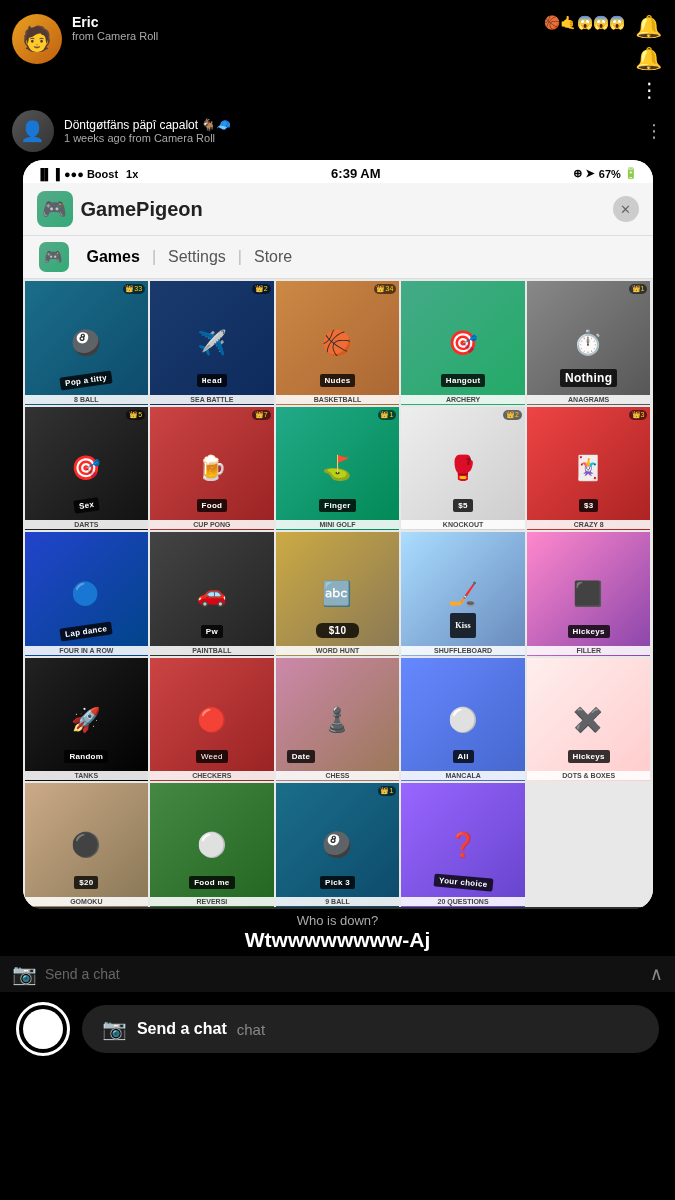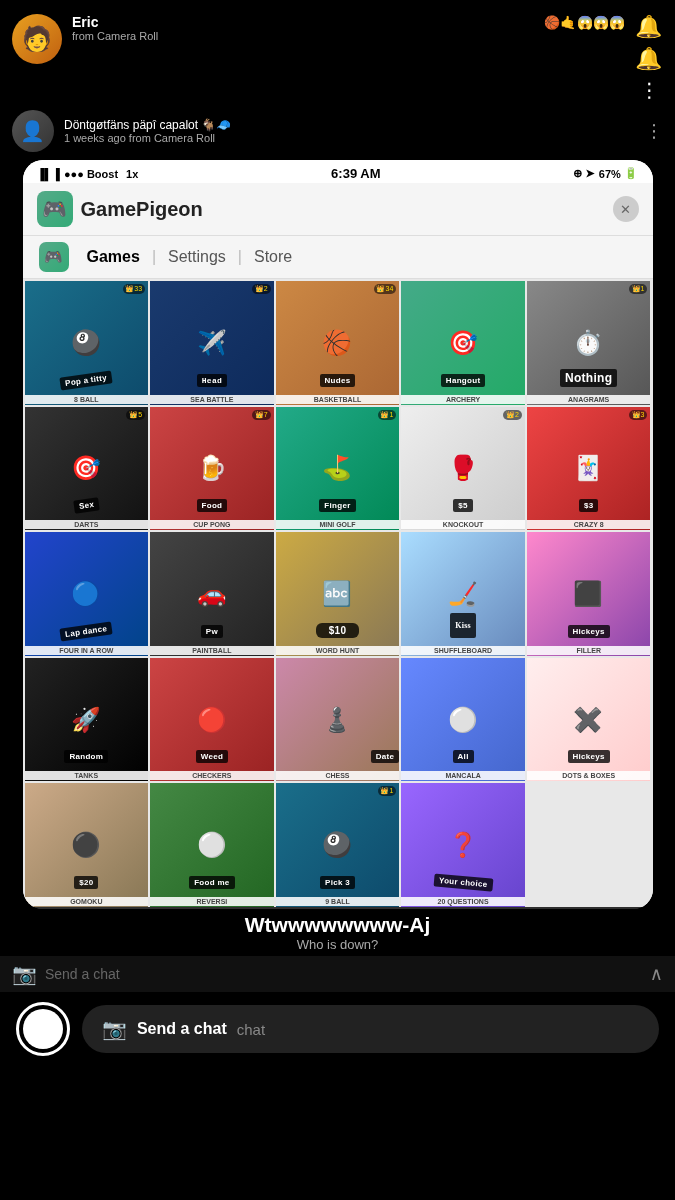--- a/index.html
+++ b/index.html
@@ -194,27 +194,27 @@
       <div style="position: relative; aspect-ratio: 1 / 1; overflow: hidden; cursor: pointer;">
         <div style="width: 100%; height: 100%; display: flex; align-items: center; justify-content: center; font-size: 24px; background: linear-gradient(135deg, rgb(34, 34, 34), rgb(0, 0, 0));">🚀</div>
         <div style="position: absolute; bottom: 18px; left: 0px; right: 0px; display: flex; justify-content: center;">
           <div style="background: rgba(0, 0, 0, 0.78); color: rgb(255, 255, 255); font-size: 8px; font-weight: 700; padding: 2px 5px; border-radius: 2px; transform: rotate(0deg); white-space: nowrap; max-width: 95%; text-align: center; letter-spacing: 0.3px;">Random</div>
         </div>
         <div style="position: absolute; bottom: 1px; left: 0px; right: 0px; text-align: center; font-size: 7px; font-weight: 600; color: rgb(68, 68, 68); background: rgba(255, 255, 255, 0.88); padding: 1px 0px;">TANKS</div>
       </div>
       <div style="position: relative; aspect-ratio: 1 / 1; overflow: hidden; cursor: pointer;">
         <div style="width: 100%; height: 100%; display: flex; align-items: center; justify-content: center; font-size: 24px; background: linear-gradient(135deg, rgb(204, 68, 68), rgb(153, 34, 34));">🔴</div>
         <div style="position: absolute; bottom: 18px; left: 0px; right: 0px; display: flex; justify-content: center;">
-          <div style="background: rgba(0, 0, 0, 0.78); color: rgb(255, 255, 255); font-size: 8px; font-weight: 700; padding: 2px 5px; border-radius: 2px; transform: rotate(0deg); white-space: nowrap; max-width: 95%; text-align: center; letter-spacing: 0.3px;">Weed</div>
+          <div style="background: rgba(0, 0, 0, 0.78); color: rgb(255, 255, 255); font-size: 8px; font-weight: 400; padding: 2px 5px; border-radius: 2px; transform: rotate(0deg); white-space: nowrap; max-width: 95%; text-align: center; letter-spacing: 0.3px;">Weed</div>
         </div>
         <div style="position: absolute; bottom: 1px; left: 0px; right: 0px; text-align: center; font-size: 7px; font-weight: 600; color: rgb(68, 68, 68); background: rgba(255, 255, 255, 0.88); padding: 1px 0px;">CHECKERS</div>
       </div>
       <div style="position: relative; aspect-ratio: 1 / 1; overflow: hidden; cursor: pointer;">
         <div style="width: 100%; height: 100%; display: flex; align-items: center; justify-content: center; font-size: 24px; background: linear-gradient(135deg, rgb(204, 136, 170), rgb(153, 119, 85));">♟️</div>
-        <div style="position: absolute; bottom: 18px; left: 11px; right: 0px; display: flex; justify-content: flex-end;">
+        <div style="position: absolute; bottom: 18px; left: 11px; right: 0px; display: flex; justify-content: flex-start;">
           <div style="background: rgba(0, 0, 0, 0.78); color: rgb(255, 255, 255); font-size: 8px; font-weight: 700; padding: 2px 5px; border-radius: 2px; transform: rotate(0deg); white-space: nowrap; max-width: 95%; text-align: center; letter-spacing: 0.3px;">Date</div>
         </div>
         <div style="position: absolute; bottom: 1px; left: 0px; right: 0px; text-align: center; font-size: 7px; font-weight: 600; color: rgb(68, 68, 68); background: rgba(255, 255, 255, 0.88); padding: 1px 0px;">CHESS</div>
       </div>
       <div style="position: relative; aspect-ratio: 1 / 1; overflow: hidden; cursor: pointer;">
         <div style="width: 100%; height: 100%; display: flex; align-items: center; justify-content: center; font-size: 24px; background: linear-gradient(135deg, rgb(102, 136, 255), rgb(68, 102, 204));">⚪</div>
         <div style="position: absolute; bottom: 18px; left: 0px; right: 0px; display: flex; justify-content: center;">
           <div style="background: rgba(0, 0, 0, 0.78); color: rgb(255, 255, 255); font-size: 8px; font-weight: 700; padding: 2px 5px; border-radius: 2px; transform: rotate(0deg); white-space: nowrap; max-width: 95%; text-align: center; letter-spacing: 0.3px;">All</div>
         </div>
         <div style="position: absolute; bottom: 1px; left: 0px; right: 0px; text-align: center; font-size: 7px; font-weight: 600; color: rgb(68, 68, 68); background: rgba(255, 255, 255, 0.88); padding: 1px 0px;">MANCALA</div>
@@ -253,22 +253,22 @@
         <div style="position: absolute; bottom: 18px; left: 0px; right: 0px; display: flex; justify-content: center;">
           <div style="background: rgba(0, 0, 0, 0.78); color: rgb(255, 255, 255); font-size: 8px; font-weight: 700; padding: 2px 5px; border-radius: 2px; transform: rotate(5deg); white-space: nowrap; max-width: 95%; text-align: center; letter-spacing: 0.3px;">Your choice</div>
         </div>
         <div style="position: absolute; bottom: 1px; left: 0px; right: 0px; text-align: center; font-size: 7px; font-weight: 600; color: rgb(68, 68, 68); background: rgba(255, 255, 255, 0.88); padding: 1px 0px;">20 QUESTIONS</div>
       </div>
     </div>
 
 </div>
 
 <div style="background:rgba(0,0,0,0.8);padding:6px 16px 4px;margin-top:-2px;">
+  <div style="text-align:center;color:#aaa;font-size:13px;">Who is down?</div>
   <div style="text-align:center;color:#fff;font-size:21px;font-weight:600;">Wtwwwwwwww-Aj</div>
-  <div style="text-align:center;color:#aaa;font-size:13px;">Who is down?</div>
 </div>
 
 <div style="background:#111;display:flex;align-items:center;gap:8px;padding:6px 12px;margin:0;">
   <span style="color:#888;font-size:20px;">📷</span>
   <div style="flex:1;color:#666;font-size:14px;">Send a chat</div>
   <span style="color:#888;font-size:18px;">∧</span>
 </div>
 
 <div style="background:#000;display:flex;align-items:center;gap:12px;padding:10px 16px;">
   <div style="width:54px;height:54px;border-radius:50%;border:3px solid #fff;background:transparent;display:flex;align-items:center;justify-content:center;">

